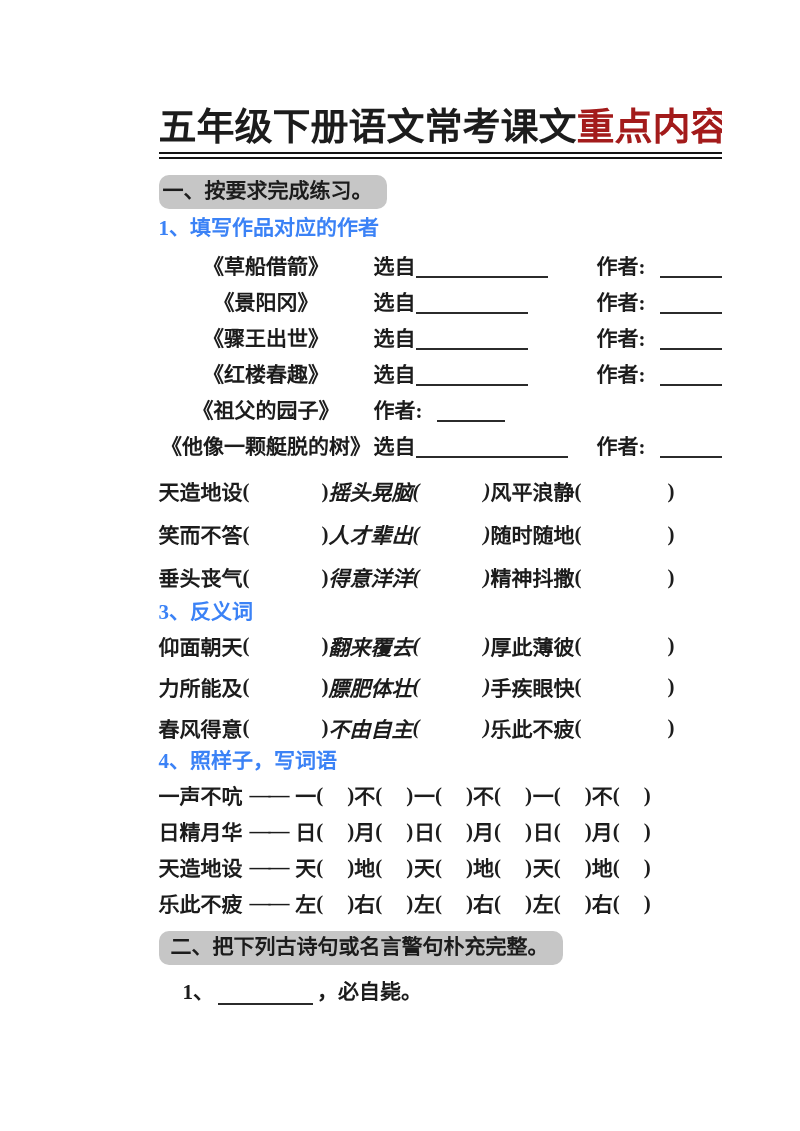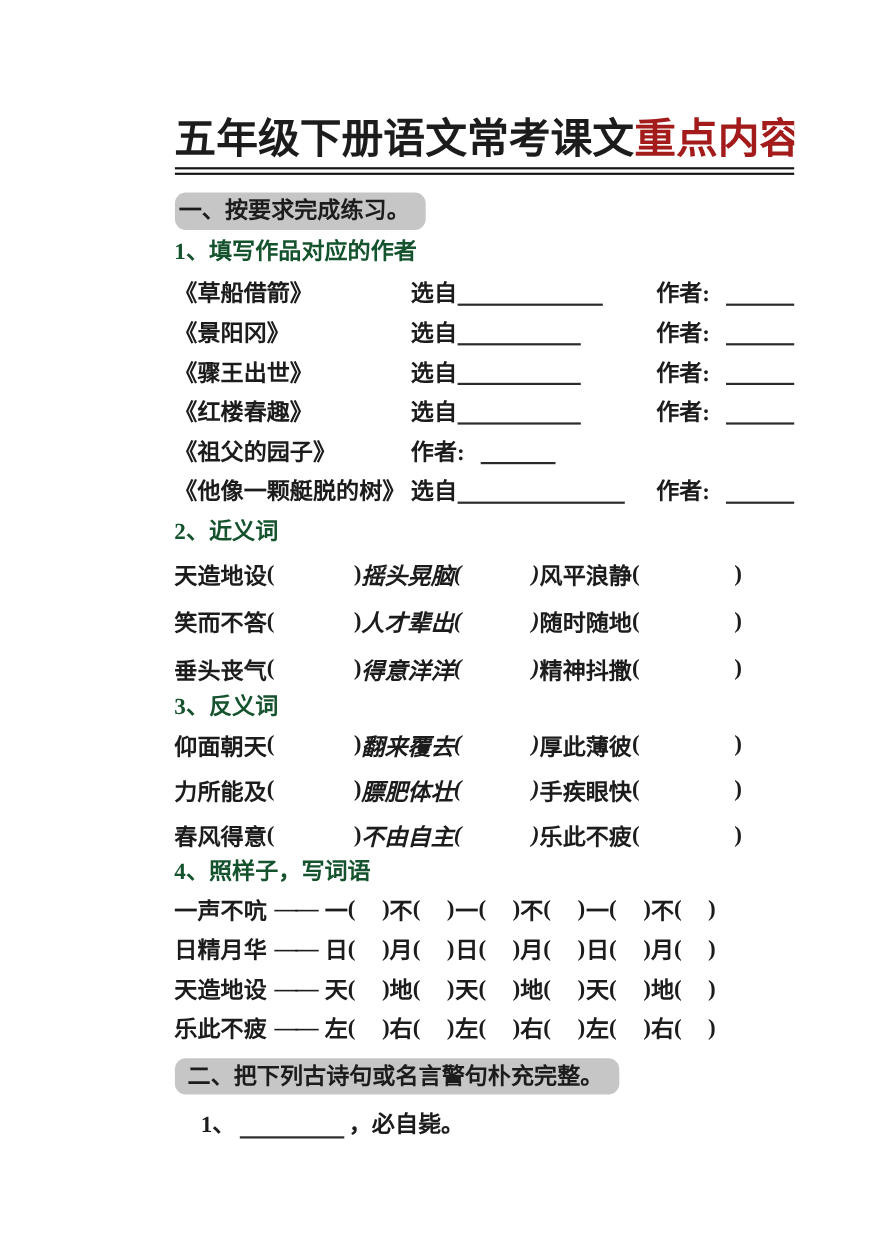--- a/index.html
+++ b/index.html
@@ -36,33 +36,33 @@
     font-weight: 700;
     line-height: 1.3;
     padding: 3px 14px 3px 4px;
     border-radius: 10px;
   }
   .sec-header.first { margin-top: 16px; }
   .sec-header.second { margin-top: 10px; padding-left: 12px; }
 
   
   .sub-heading {
-    color: #14532d;
+    color: #3b82f6;
     font-size: 21px;
     font-weight: 700;
     line-height: 1.28;
   }
   .sub-heading.sh1 { margin-top: 6px; }
   .sub-heading.sh2 { margin-top: 4px; }
   .sub-heading.sh3 { margin-top: 0; }
   .sub-heading.sh4 { margin-top: 0; }
 
   
   .works { margin-top: 8px; font-size: 21px; font-weight: 700; }
-  .work-row { display: flex; align-items: baseline; height: 36px; }
+  .work-row { display: flex; align-items: baseline; height: 36px; text-align: center; }
   .work-title { flex: 0 0 auto; min-width: 215px; white-space: nowrap; }
   .from-cell { flex: 0 0 auto; width: 223px; display: flex; align-items: baseline; white-space: nowrap; }
   .author-cell { display: flex; align-items: baseline; white-space: nowrap; }
   .uline { display: inline-block; border-bottom: 2px solid #2b2b2b; height: 16px; align-self: flex-end; margin-bottom: 2px; }
   .uw132 { width: 132px; } .uw112 { width: 112px; } .uw138 { width: 138px; } .uw152 { width: 152px; }
   .uw68 { width: 68px; margin-left: 14px; }
   .uw95 { width: 95px; margin: 0 4px; }
 
   
   .word-grid { font-size: 21px; font-weight: 700; }
@@ -174,21 +174,20 @@
             <span class="uline uw152"></span>
           </span>
         <span class="author-cell">
             <span>作者:</span>
             <span class="uline uw68"></span>
           </span>
       </div>
     </div>
 
     
-    <div class="sub-heading sh2">2、近义词</div>
 
     <div class="word-grid syn">
       <div class="word-row">
         <span class="cell c1">
             <span>天造地设</span>
             <span>(</span>
             <span class="gap g72"></span>
             <span>)</span>
           </span>
         <span class="cell c2">

